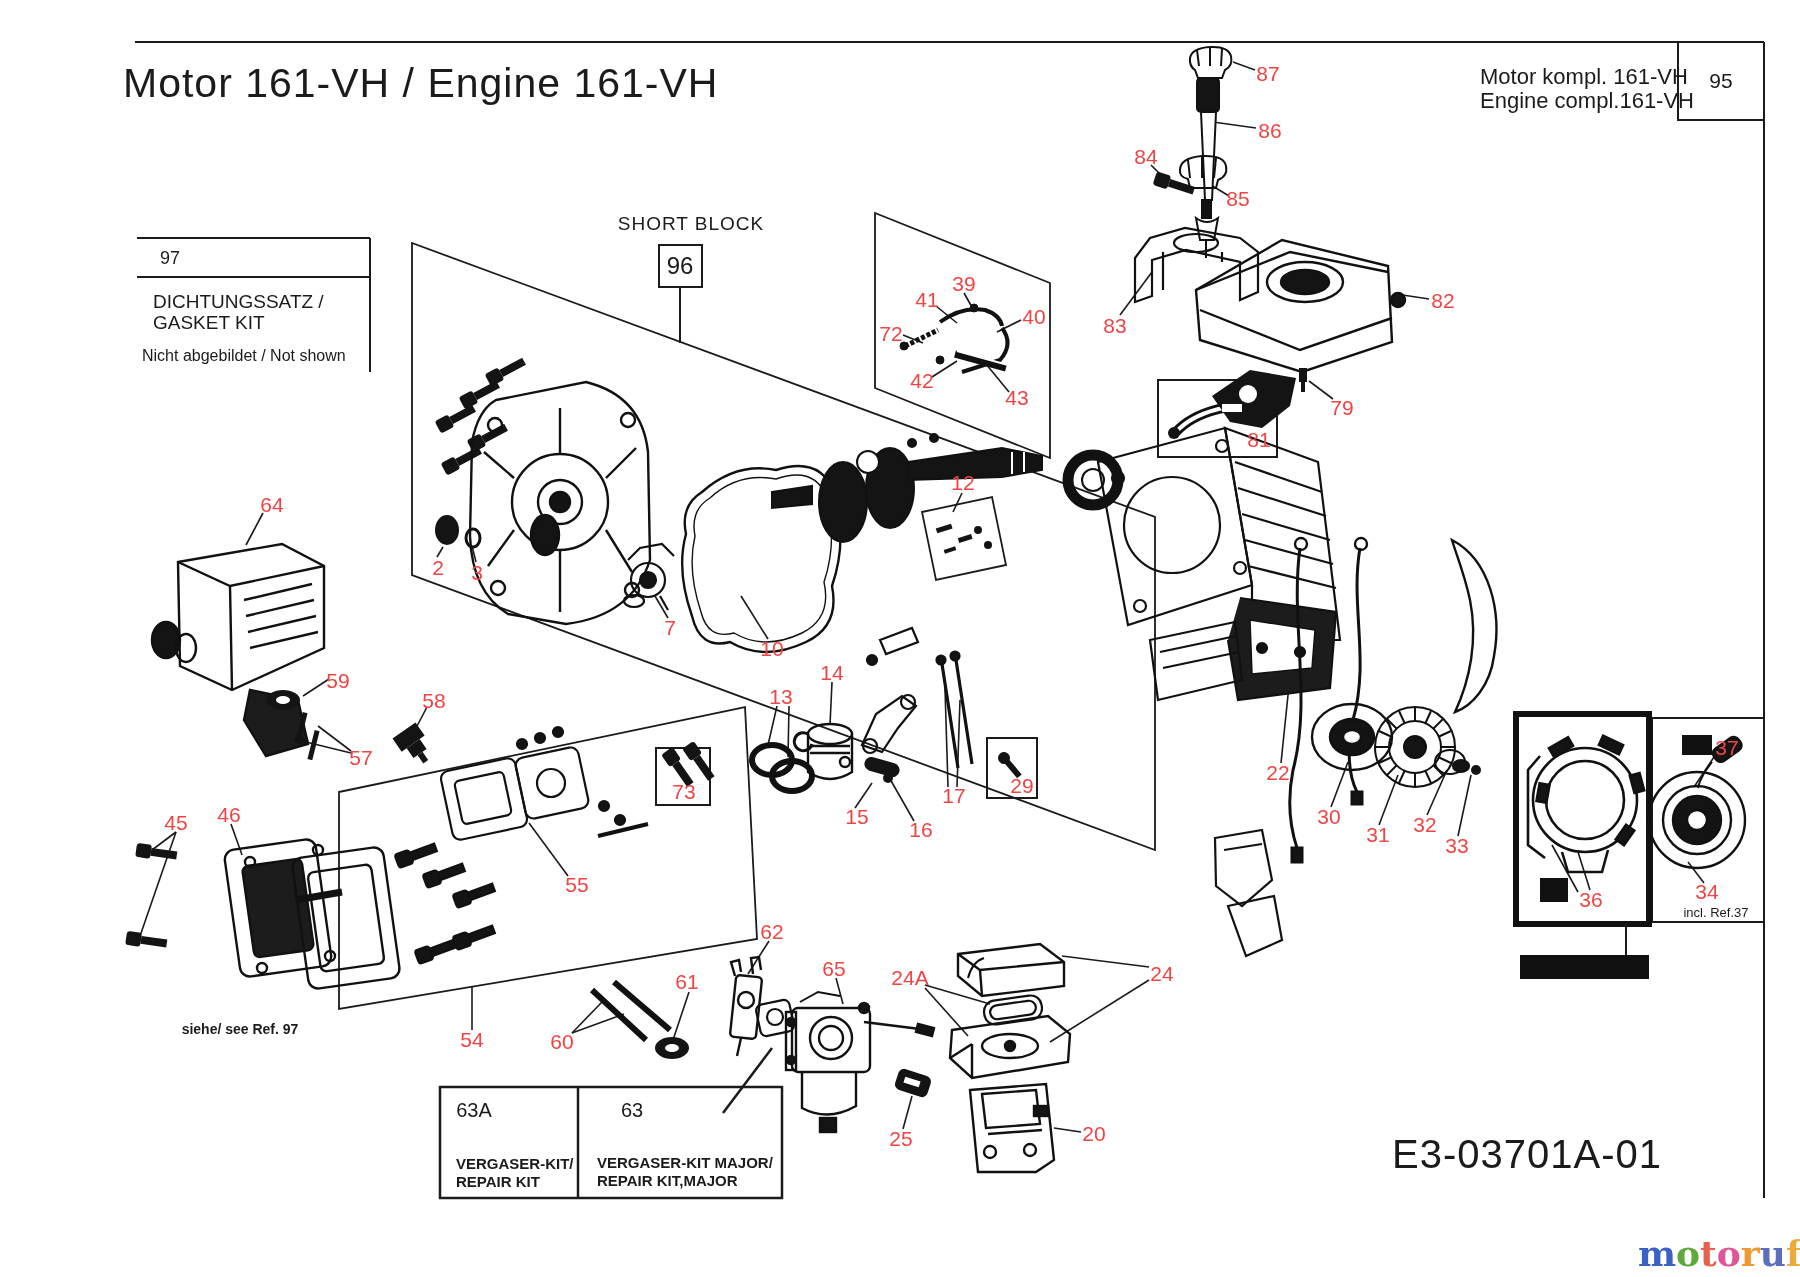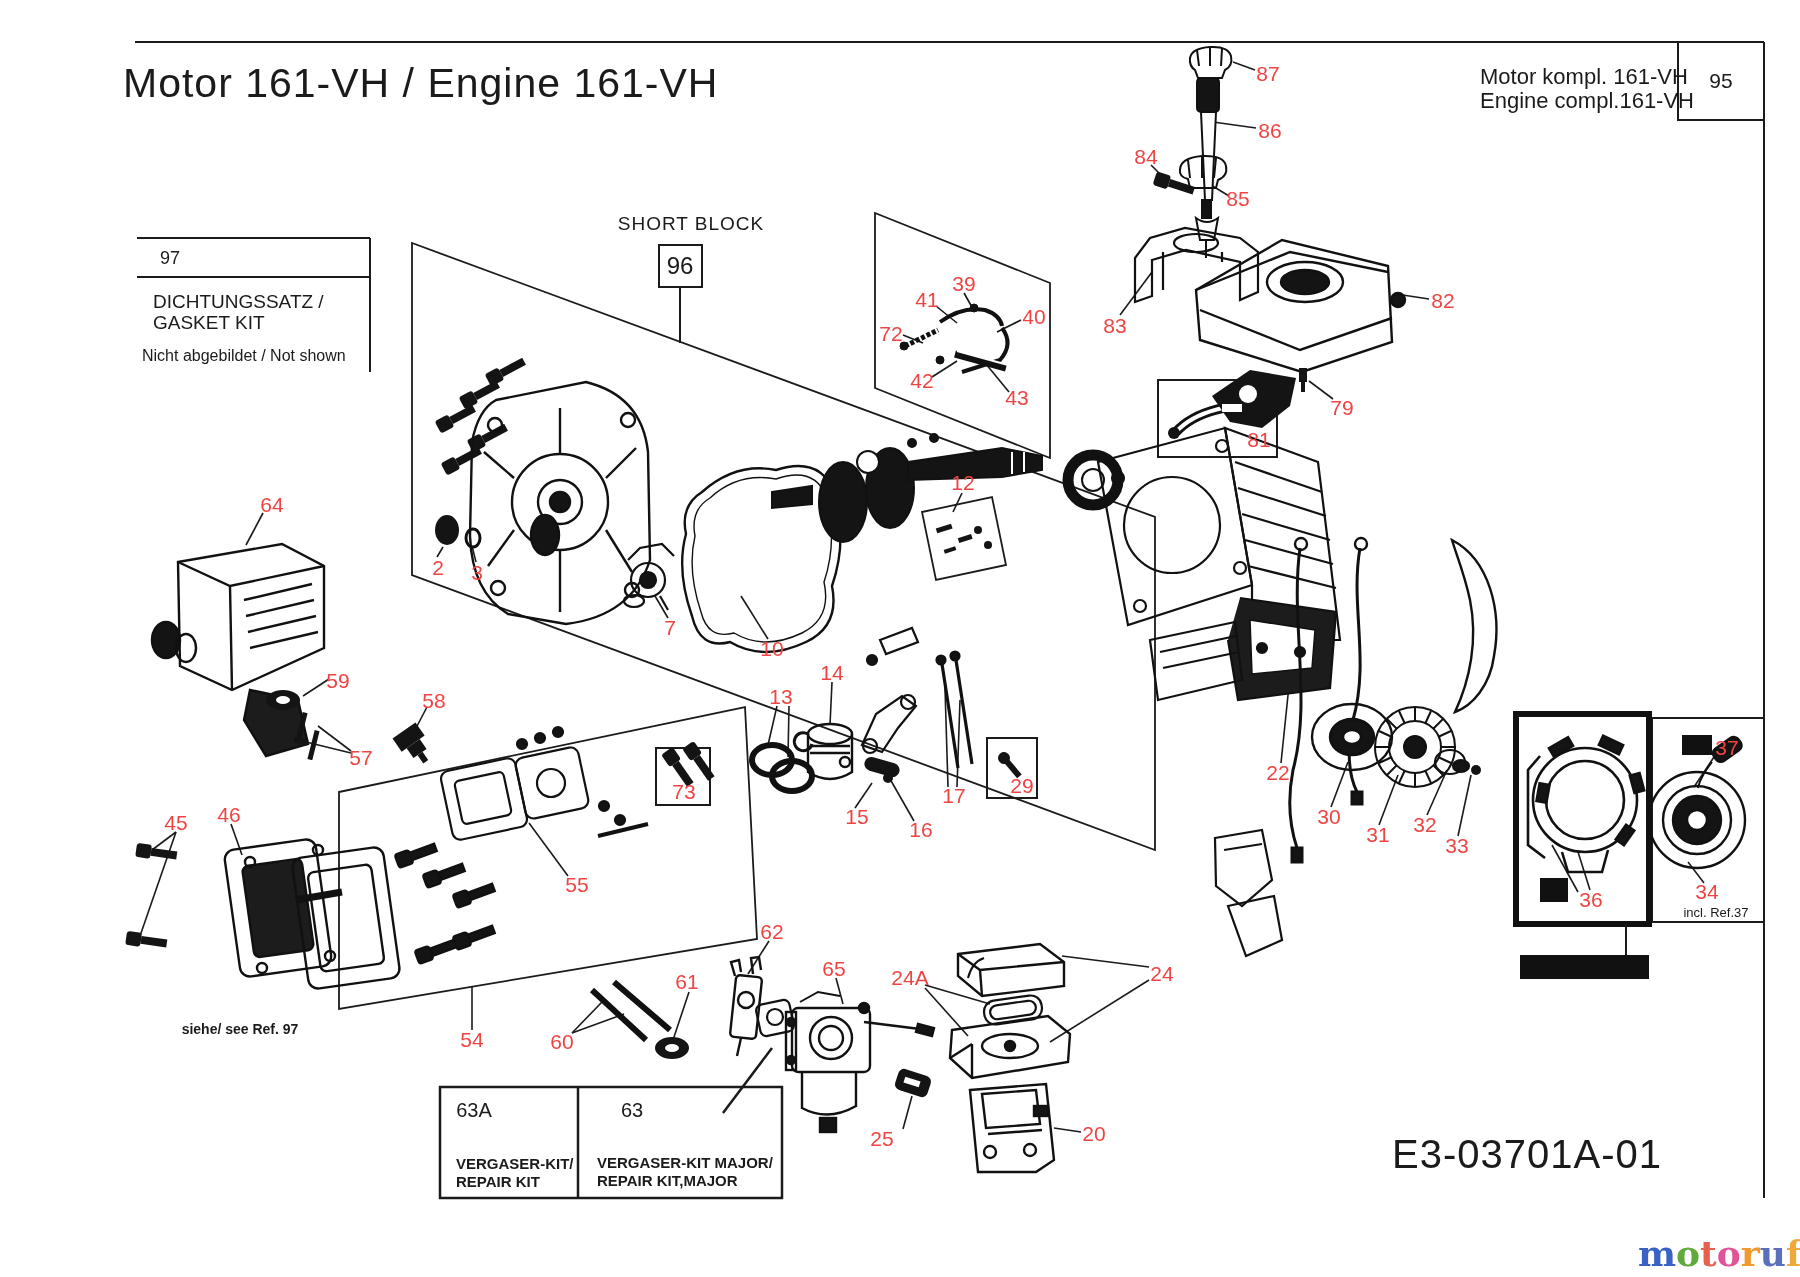--- a/index.html
+++ b/index.html
@@ -597,16 +597,16 @@
       <div class="callout" style="left: 176px; top: 823px;">45</div>
       <div class="callout" style="left: 229px; top: 815px;">46</div>
       <div class="callout" style="left: 577px; top: 885px;">55</div>
       <div class="callout" style="left: 472px; top: 1040px;">54</div>
       <div class="callout" style="left: 562px; top: 1042px;">60</div>
       <div class="callout" style="left: 687px; top: 982px;">61</div>
       <div class="callout" style="left: 772px; top: 932px;">62</div>
       <div class="callout" style="left: 834px; top: 969px;">65</div>
       <div class="callout" style="left: 910px; top: 978px;">24A</div>
       <div class="callout" style="left: 1162px; top: 974px;">24</div>
-      <div class="callout" style="left: 882px; top: 1139px; text-align: right;">25</div>
+      <div class="callout" style="left: 901px; top: 1139px; text-align: right;">25</div>
       <div class="callout" style="left: 1094px; top: 1134px;">20</div>
     </div>
 </div>
 
 </body></html>

